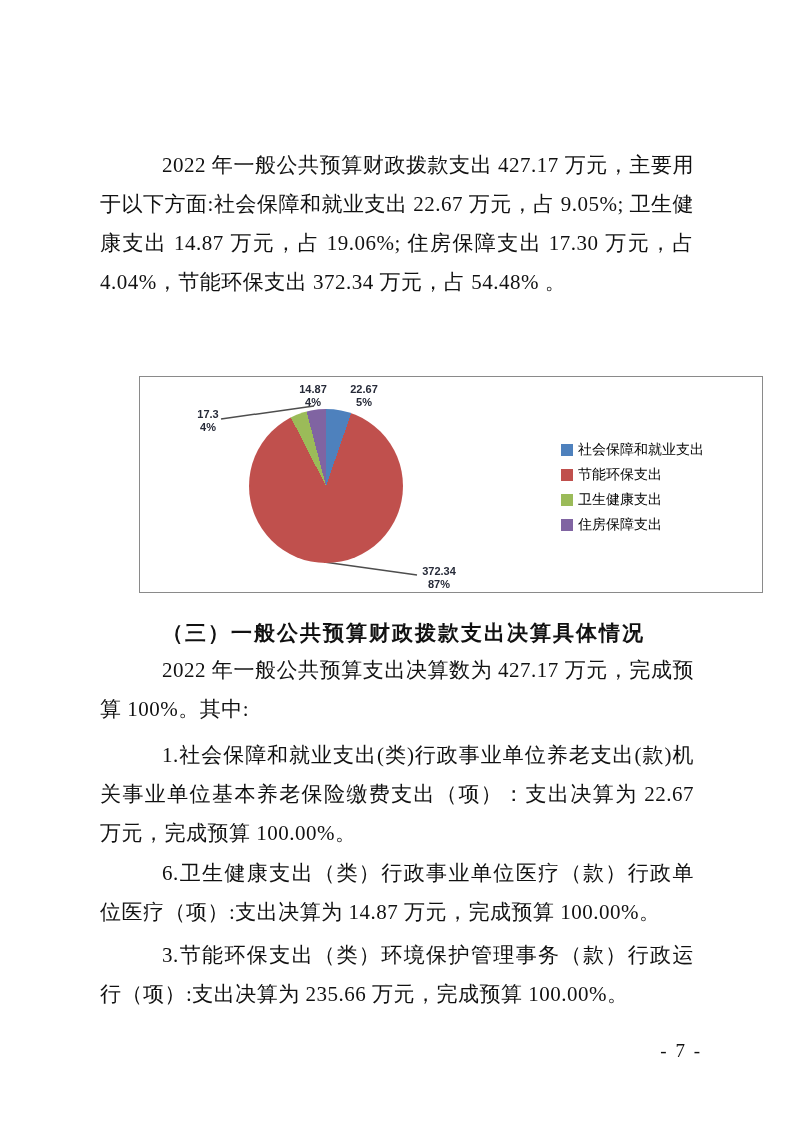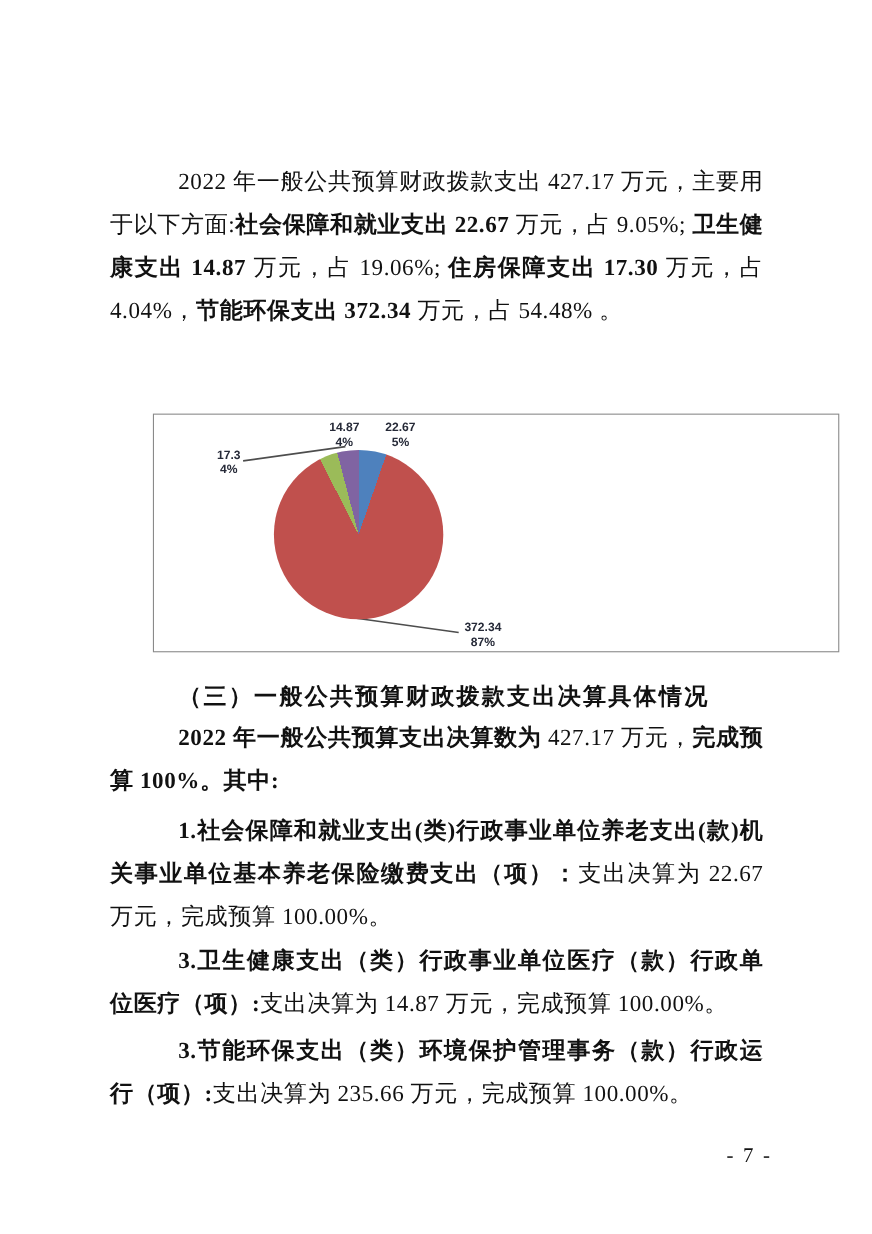--- a/index.html
+++ b/index.html
@@ -19,21 +19,21 @@
     left: 100px;
     width: 594px;
     margin: 0;
     font-size: 21px;
     line-height: 39px;
     text-align: justify;
     text-indent: 62px;
     letter-spacing: 0.5px;
   }
   .heading { font-weight: bold; letter-spacing: 2px; }
-  .b { font-weight: bold; }
+  .b { font-weight: normal; }
 
   
   .p-h2       { top: 101px; }
   .p-struct   { top: 146px; }
   .p-caption  { top: 302px; }
   .p-h3       { top: 614px; }
   .p-total    { top: 651px; }
   .p-item1    { top: 736px; }
   .p-item2    { top: 854px; }
   .p-item3    { top: 936px; }
@@ -117,27 +117,45 @@
     </div>
     <div class="pie-label pl-purple">
       <div>17.3</div>
       <div>4%</div>
     </div>
     <div class="pie-label pl-red">
       <div>372.34</div>
       <div>87%</div>
     </div>
 
+    <div class="legend">
+      <div class="legend-item">
+        <span class="legend-swatch" style="background: rgb(78, 129, 189);"></span>
+        <span class="legend-label">社会保障和就业支出</span>
+      </div>
+      <div class="legend-item">
+        <span class="legend-swatch" style="background: rgb(192, 80, 77);"></span>
+        <span class="legend-label">节能环保支出</span>
+      </div>
+      <div class="legend-item">
+        <span class="legend-swatch" style="background: rgb(155, 187, 89);"></span>
+        <span class="legend-label">卫生健康支出</span>
+      </div>
+      <div class="legend-item">
+        <span class="legend-swatch" style="background: rgb(128, 100, 162);"></span>
+        <span class="legend-label">住房保障支出</span>
+      </div>
+    </div>
   </div>
 
   <p class="para heading p-h3">（三）一般公共预算财政拨款支出决算具体情况</p>
 
   <p class="para p-total"><span class="b">2022 年一般公共预算支出决算数为</span><span> 427.17 万元，</span><span class="b">完成预算 100%。其中:</span></p>
 
   <p class="para p-item1"><span class="b">1.社会保障和就业支出(类)行政事业单位养老支出(款)机关事业单位基本养老保险缴费支出（项）：</span><span>支出决算为 22.67 万元，完成预算 100.00%。</span></p>
 
-  <p class="para p-item2"><span class="b">3.卫生健康支出（类）行政事业单位医疗（款）行政单位医疗（项）:</span><span>支出决算为 14.87 万元，完成预算 100.00%。</span></p>
+  <p class="para p-item2"><span class="b">6.卫生健康支出（类）行政事业单位医疗（款）行政单位医疗（项）:</span><span>支出决算为 14.87 万元，完成预算 100.00%。</span></p>
 
   <p class="para p-item3"><span class="b">3.节能环保支出（类）环境保护管理事务（款）行政运行（项）:</span><span>支出决算为 235.66 万元，完成预算 100.00%。</span></p>
 
   <div class="page-number">- 7 -</div>
 
 </div>
 
 </body></html>

